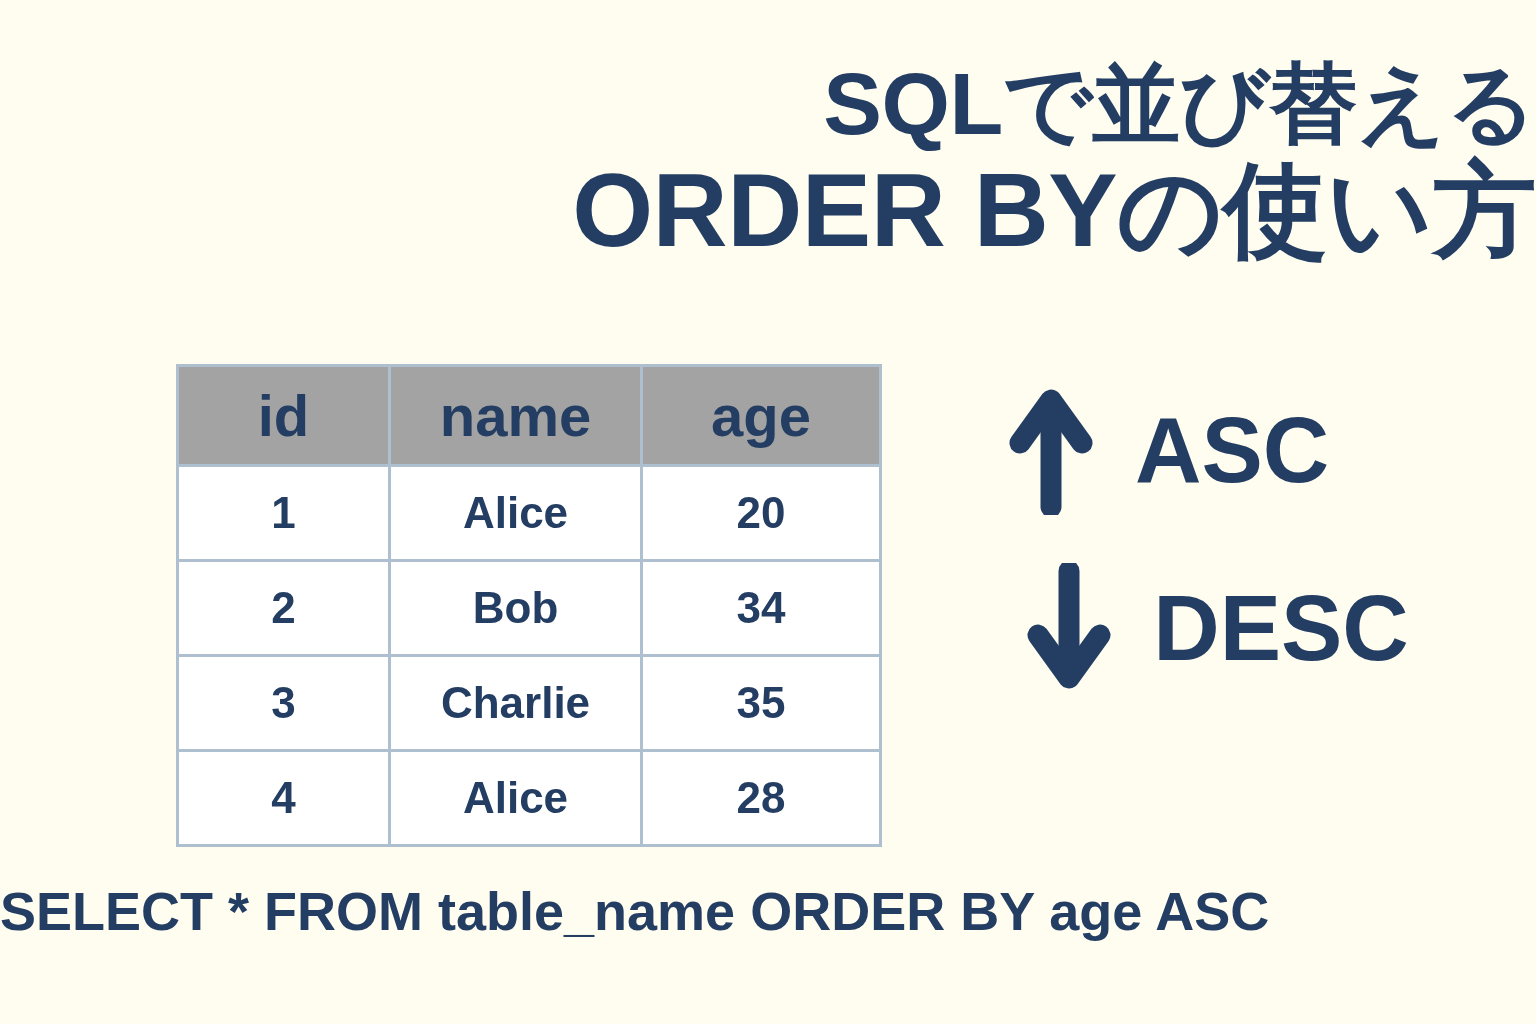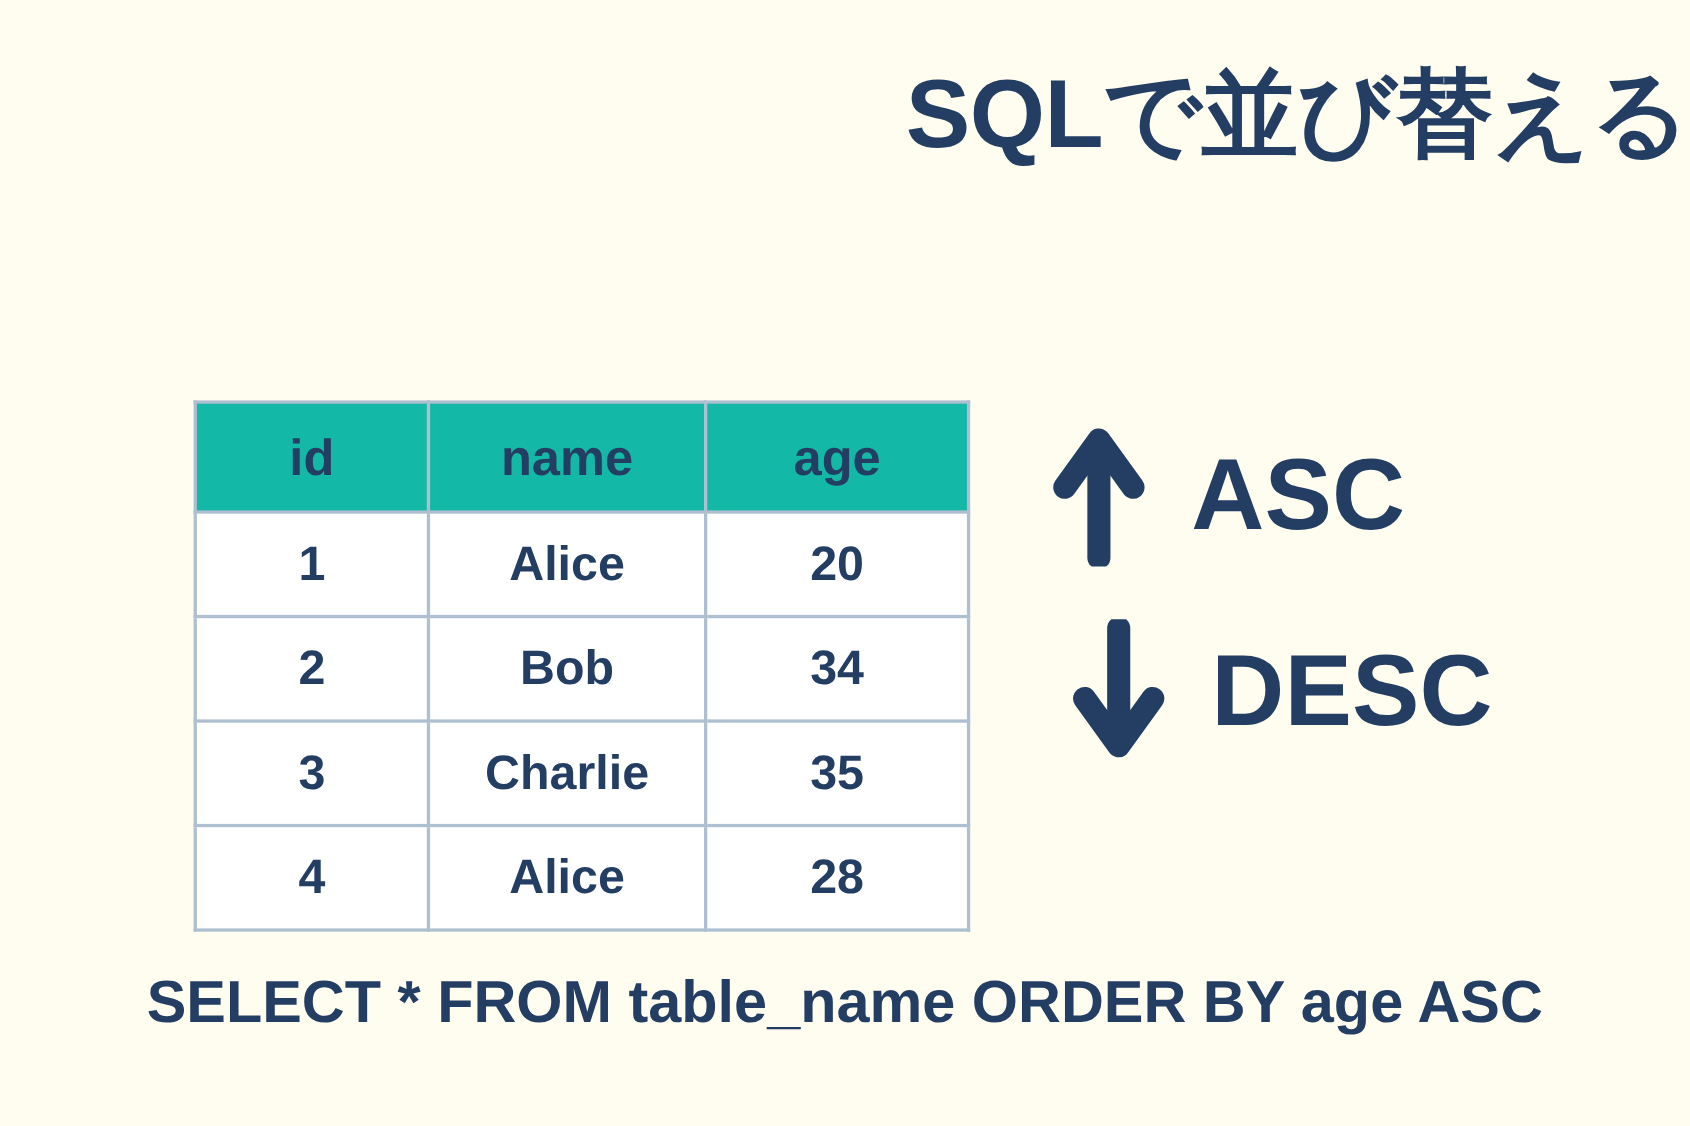--- a/index.html
+++ b/index.html
@@ -56,34 +56,34 @@
 
   #data-table th,
   #data-table td {
     border: 3px solid #AEBFD0;
     text-align: center;
     color: #243E63;
     font-weight: 700;
     padding: 0;
   }
   #data-table th {
-    background: #14b8a6;
+    background: #a3a3a3;
     height: 97px;
-    font-size: 46px;
+    font-size: 58px;
   }
   #data-table td {
     background: #FFFFFF;
     height: 92px;
     font-size: 44px;
   }
 
   
   #sort-legend {
     position: absolute;
-    left: 955px;
+    left: 1007px;
     top: 385px;
     width: 420px;
   }
   .sort-row {
     display: flex;
     align-items: center;
     height: 130px;
   }
   .sort-row + .sort-row {
     margin-top: 48px;
@@ -104,32 +104,33 @@
     letter-spacing: 0px;
     white-space: nowrap;
   }
 
   
   #sql-statement {
     position: absolute;
     left: 0;
     top: 880px;
     width: 1536px;
-    text-align: center;
+    text-align: left;
     font-size: 54px;
     font-weight: 700;
     color: #243E63;
     white-space: nowrap;
   }
 </style>
 </head>
 <body>
 
 <div id="title-block">
   <div class="title-line" id="title-line-1">SQLで並び替える</div>
+  <div class="title-line" id="title-line-2">ORDER BYの使い方</div>
 </div>
 
 <table id="data-table">
   <colgroup>
     <col class="col-id">
       <col class="col-name">
       <col class="col-age">
   </colgroup>
   <thead>
     <tr>

